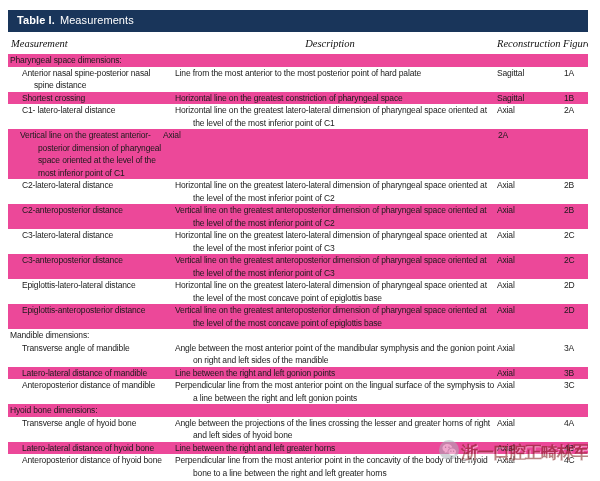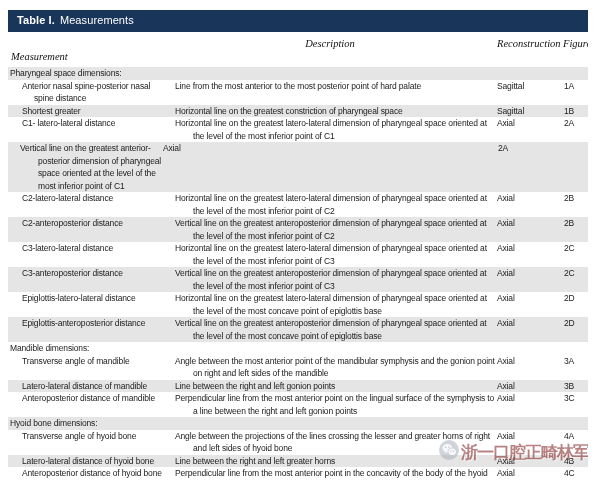--- a/index.html
+++ b/index.html
@@ -34,30 +34,30 @@
     grid-template-columns: 155px 334px 66px 1fr;
     align-items: start;
   }
   .header-row {
     font-family: "Liberation Serif", serif;
     font-style: italic;
     font-size: 10.5px;
     color: #111111;
     padding: 6px 0 5px 0;
   }
-  .header-row .h-measurement { padding-left: 3px; margin-top: 13px; }
+  .header-row .h-measurement { padding-left: 3px; }
   .header-row .h-description { text-align: center; }
   .header-row .h-reconstruction, .header-row .h-figure { white-space: nowrap; }
   .body-rows { width: 100%; }
   .row {
     font-size: 8.5px;
     line-height: 12.5px;
     letter-spacing: -0.15px;
   }
-  .row.shaded { background: #e5e5e5; }
+  .row.shaded { background: #ec4899; }
   .section-label {
     grid-column: 1 / 3;
     padding-left: 2px;
   }
   .cell-measurement {
     padding-left: 26px;
     text-indent: -12px;
   }
   .cell-description {
     padding-left: 30px;
@@ -108,21 +108,21 @@
         <div class="grid-row row shaded">
           <div class="section-label">Pharyngeal space dimensions:</div>
         </div>
         <div class="grid-row row">
           <div class="cell-measurement">Anterior nasal spine-posterior nasal spine distance</div>
           <div class="cell-description">Line from the most anterior to the most posterior point of hard palate</div>
           <div class="cell-reconstruction">Sagittal</div>
           <div class="cell-figure">1A</div>
         </div>
         <div class="grid-row row shaded">
-          <div class="cell-measurement">Shortest greater</div>
+          <div class="cell-measurement">Shortest crossing</div>
           <div class="cell-description">Horizontal line on the greatest constriction of pharyngeal space</div>
           <div class="cell-reconstruction">Sagittal</div>
           <div class="cell-figure">1B</div>
         </div>
         <div class="grid-row row">
           <div class="cell-measurement">C1- latero-lateral distance</div>
           <div class="cell-description">Horizontal line on the greatest latero-lateral dimension of pharyngeal space oriented at the level of the most inferior point of C1</div>
           <div class="cell-reconstruction">Axial</div>
           <div class="cell-figure">2A</div>
         </div>

